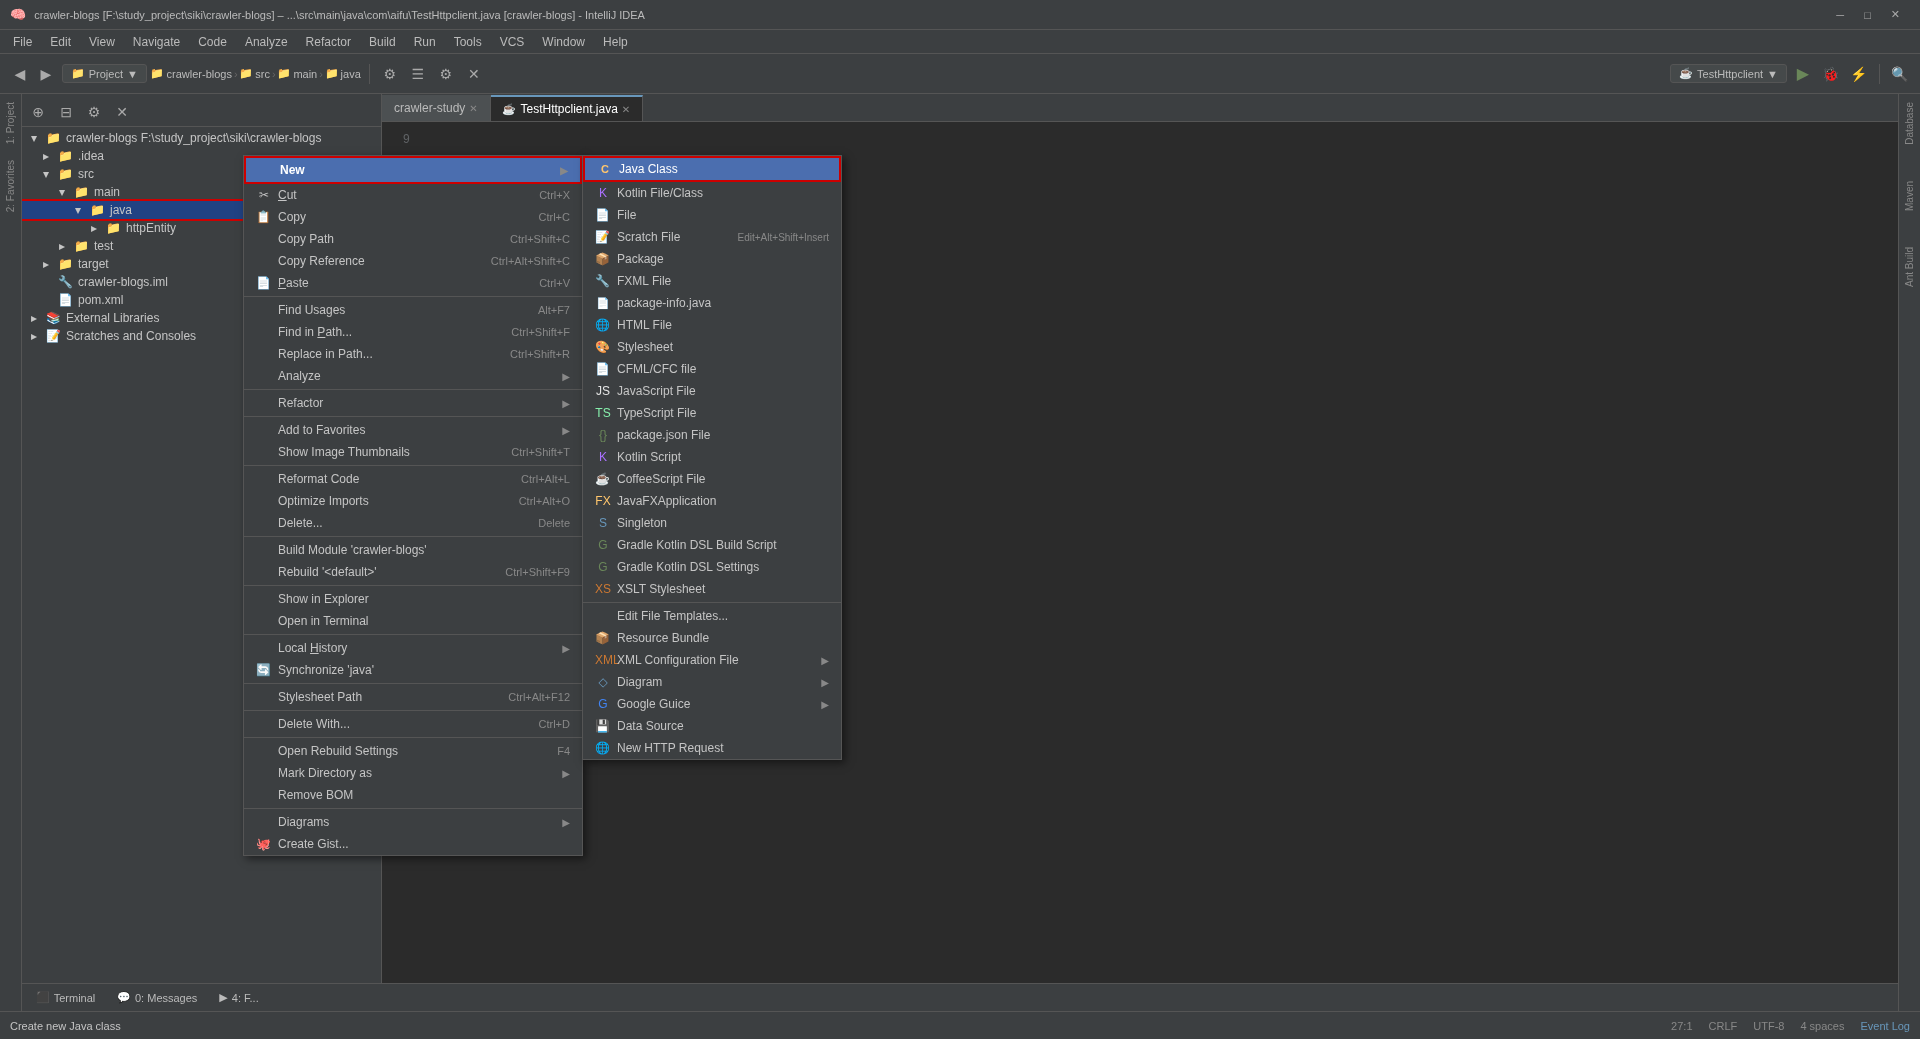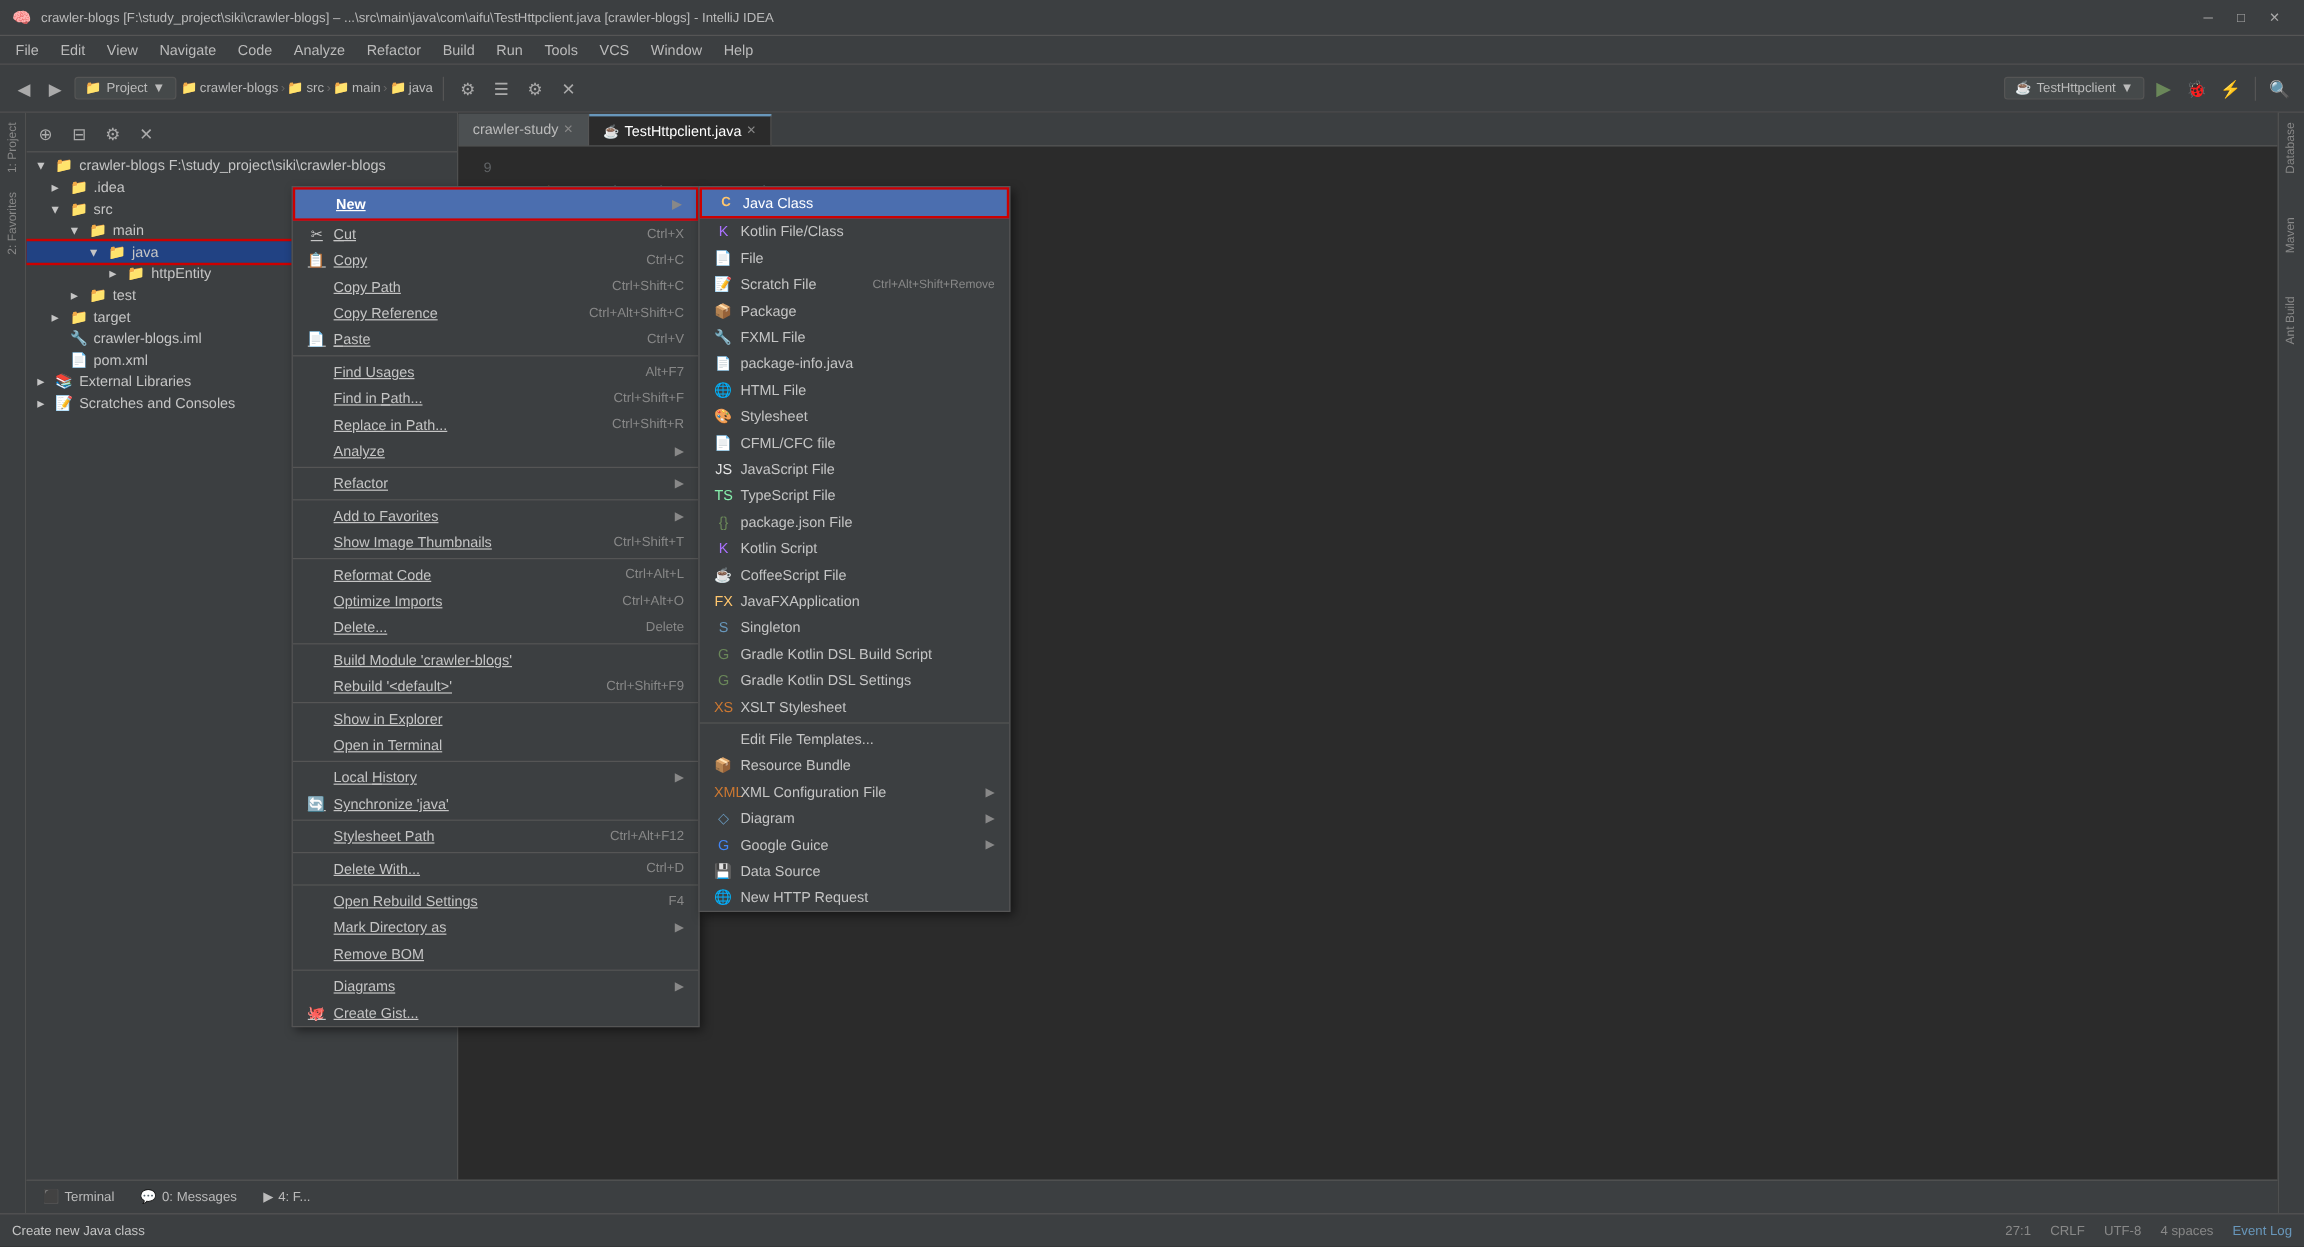--- a/index.html
+++ b/index.html
@@ -215,21 +215,21 @@
     }
     .ctx-item {
       display: flex;
       align-items: center;
       padding: 4px 12px;
       color: #c5c5c5;
       cursor: pointer;
       position: relative;
       justify-content: space-between;
     }
-    .ctx-item-left { display: flex; align-items: center; gap: 6px; text-decoration: underline; }
+    .ctx-item-left { display: flex; align-items: center; gap: 6px; }
     .ctx-item-icon { width: 16px; text-align: center; font-size: 12px; }
     .ctx-item-label {}
     .ctx-item-shortcut { color: #888; font-size: 11px; margin-left: 20px; }
     .ctx-item-arrow { color: #888; font-size: 10px; }
     .ctx-separator { height: 1px; background: #555; margin: 2px 0; }
     .ctx-item-underline { text-decoration: underline; }
 
     
     #submenu {
       position: absolute;
@@ -814,21 +814,21 @@
       <div class="sub-item-left">
         <span class="sub-item-icon icon-file">📄</span>
         <span>File</span>
       </div>
     </div>
     <div class="sub-item">
       <div class="sub-item-left">
         <span class="sub-item-icon icon-scratch">📝</span>
         <span>Scratch File</span>
       </div>
-      <span class="ctx-item-shortcut" style="font-size:10px; color:#888;">Ctrl+Alt+Shift+Remove</span>
+      <span class="ctx-item-shortcut" style="font-size:10px; color:#888;">Edit+Alt+Shift+Insert</span>
     </div>
     <div class="sub-item">
       <div class="sub-item-left">
         <span class="sub-item-icon icon-package">📦</span>
         <span>Package</span>
       </div>
     </div>
     <div class="sub-item">
       <div class="sub-item-left">
         <span class="sub-item-icon icon-fxml">🔧</span>

